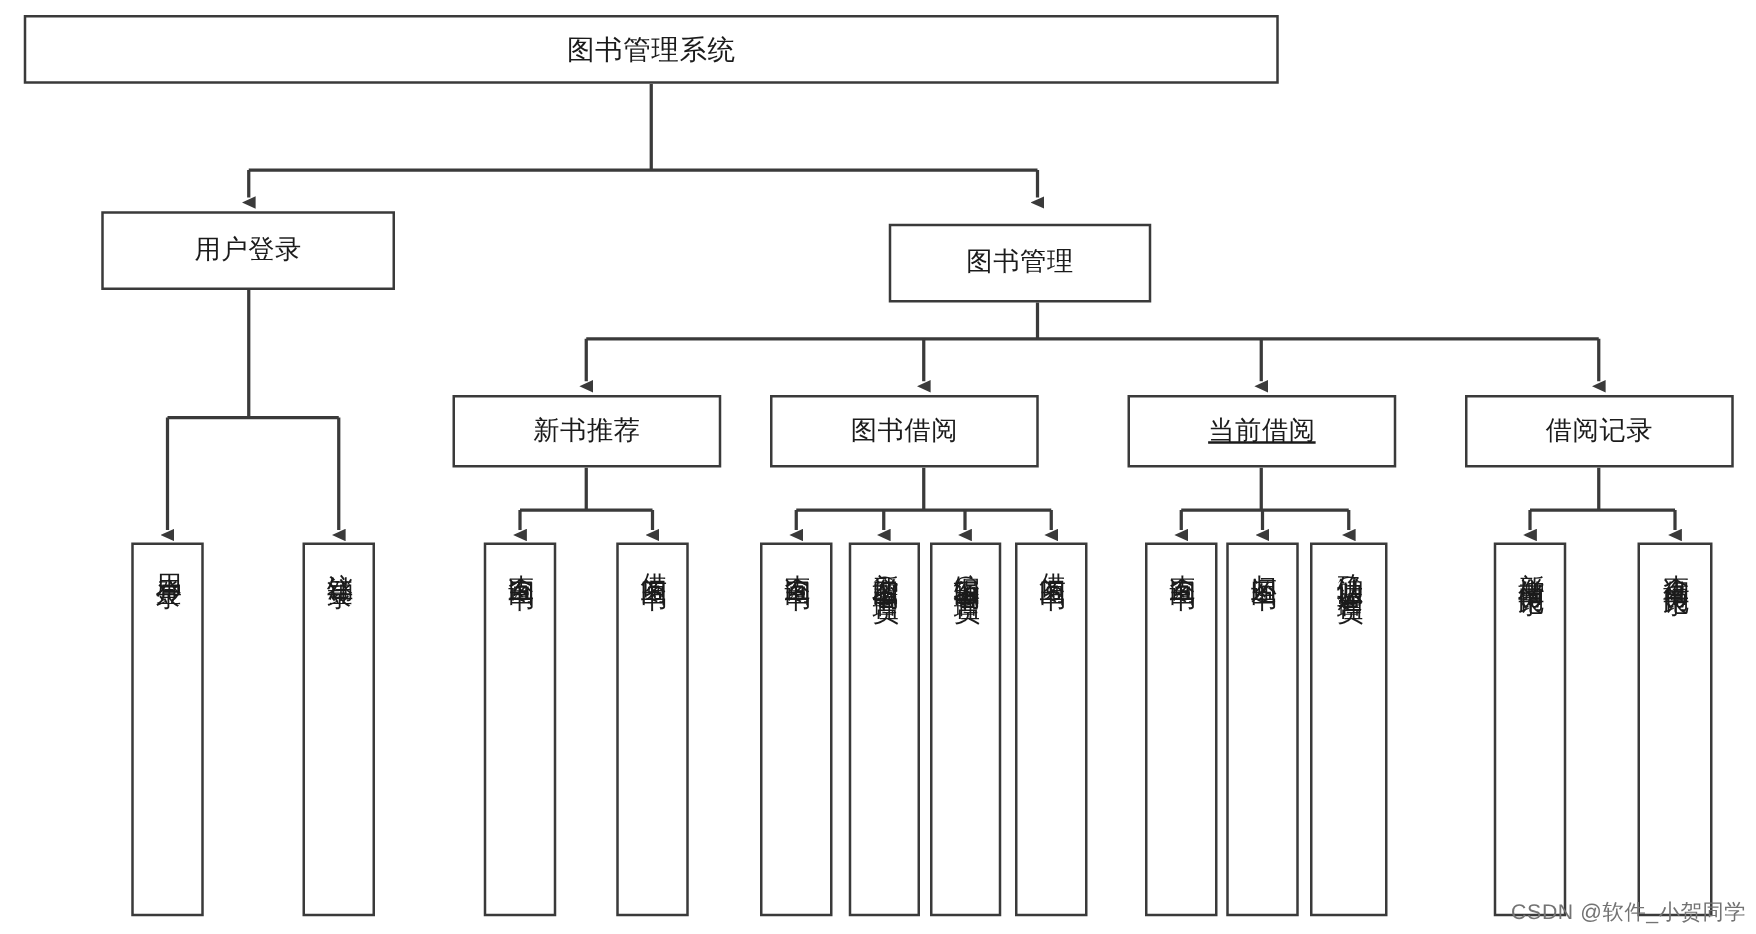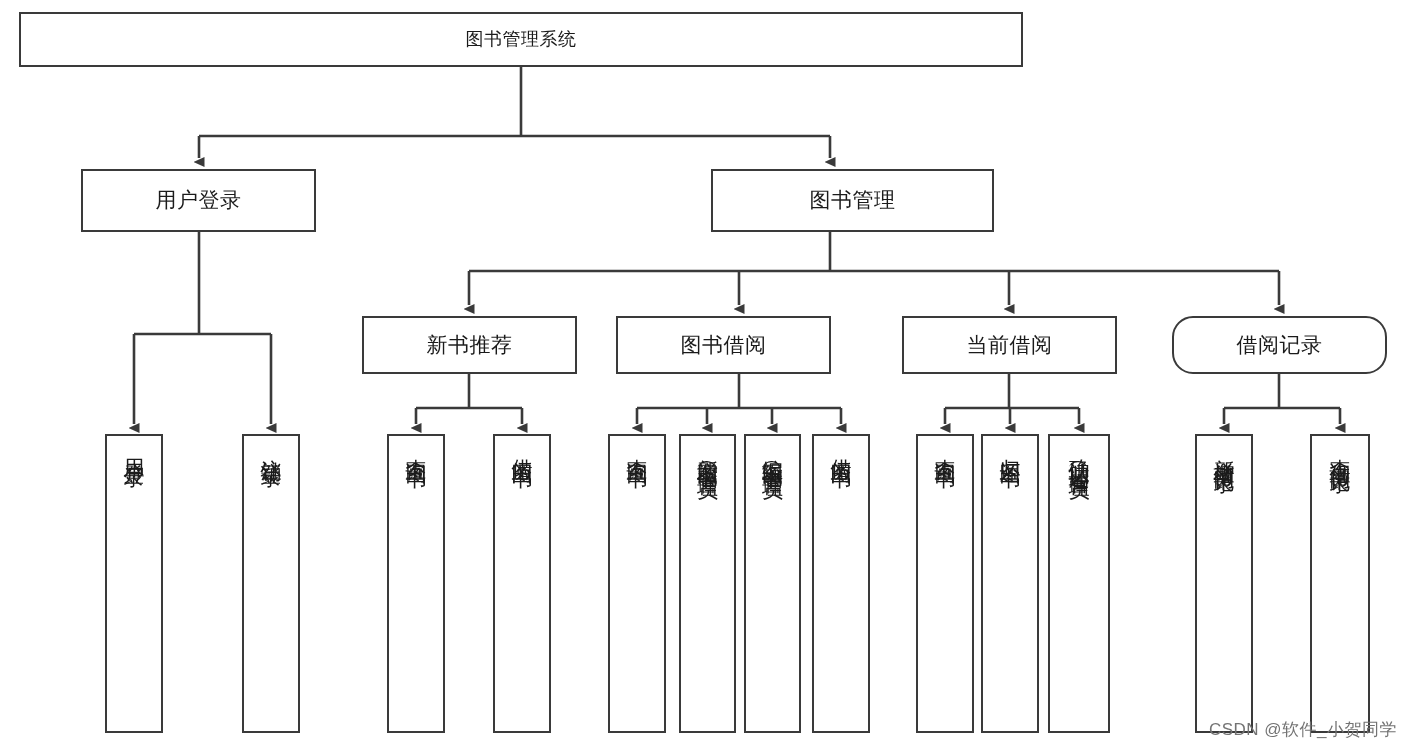--- a/index.html
+++ b/index.html
@@ -40,21 +40,21 @@
     display: block;
     text-align: center;
     line-height: 1.18;
   }
   
   .node.horiz .label {
     writing-mode: horizontal-tb;
     font-size: 21px;
     letter-spacing: 0.5px;
   }
-  .node.root .label { font-size: 18px; text-align: right; }
+  .node.root .label { font-size: 22px; text-align: right; }
   
   .node.vert {
     padding: 6px 0;
     align-items: flex-start;
     justify-content: center;
   }
   .node.vert .label {
     writing-mode: vertical-rl;
     text-orientation: upright;
     font-size: 21px;
@@ -129,34 +129,34 @@
     </g>
   </svg>
 
   <div class="node horiz root" style="left:19px; top:12px; width:1004px; height:55px;">
     <span class="label">图书管理系统</span>
   </div>
 
   <div class="node horiz" style="left:81px; top:169px; width:235px; height:63px;">
     <span class="label">用户登录</span>
   </div>
-  <div class="node horiz" style="left:711px; top:169px; width:283px; height:63px;">
+  <div class="node horiz" style="left:711px; top:179px; width:210px; height:63px;">
     <span class="label">图书管理</span>
   </div>
 
   <div class="node horiz" style="left:362px; top:316px; width:215px; height:58px;">
     <span class="label">新书推荐</span>
   </div>
   <div class="node horiz" style="left:616px; top:316px; width:215px; height:58px;">
     <span class="label">图书借阅</span>
   </div>
-  <div class="node horiz" style="left:902px; top:316px; width:215px; height:58px;">
+  <div class="node horiz" style="left:902px; top:316px; width:215px; height:58px;text-decoration:underline;">
     <span class="label">当前借阅</span>
   </div>
-  <div class="node horiz" style="left:1172px; top:316px; width:215px; height:58px;border-radius:21px;">
+  <div class="node horiz" style="left:1172px; top:316px; width:215px; height:58px;">
     <span class="label">借阅记录</span>
   </div>
 
   <div class="node vert" style="left:105px; top:434px; width:58px; height:299px;">
     <span class="label">用户登录</span>
   </div>
   <div class="node vert" style="left:242px; top:434px; width:58px; height:299px;">
     <span class="label">注销登录</span>
   </div>
 

